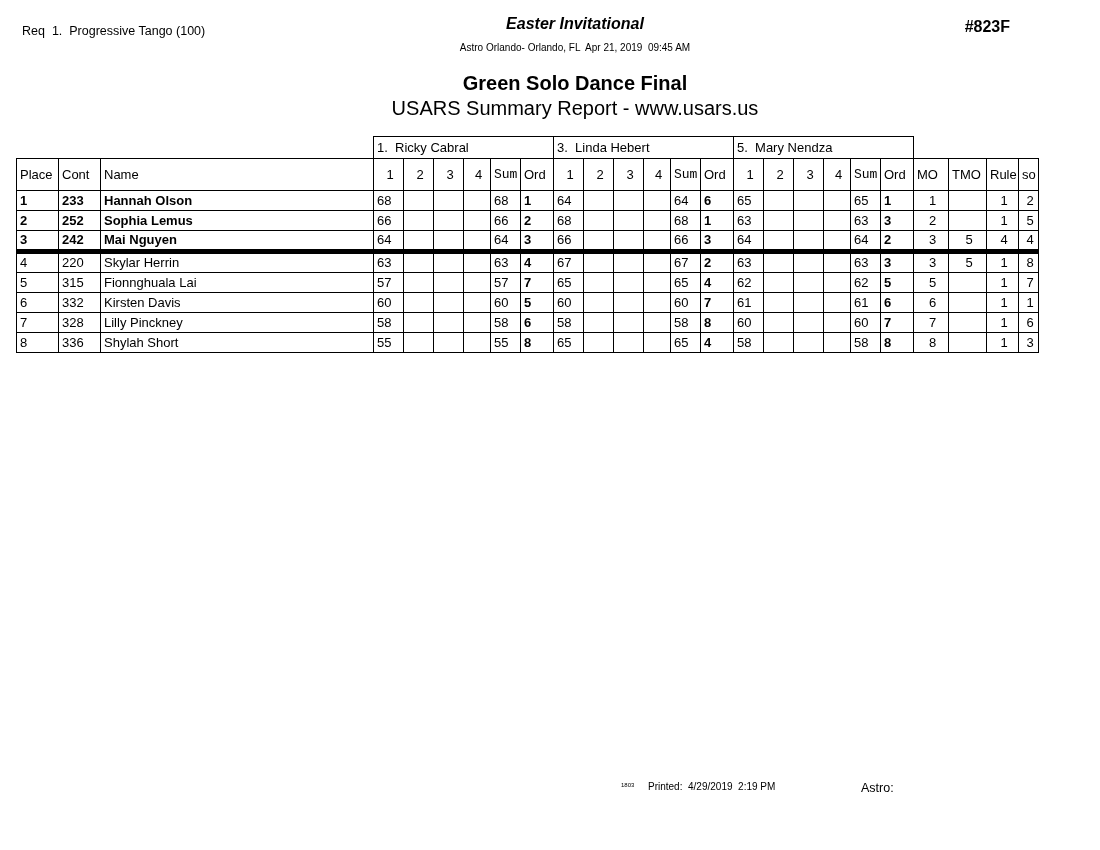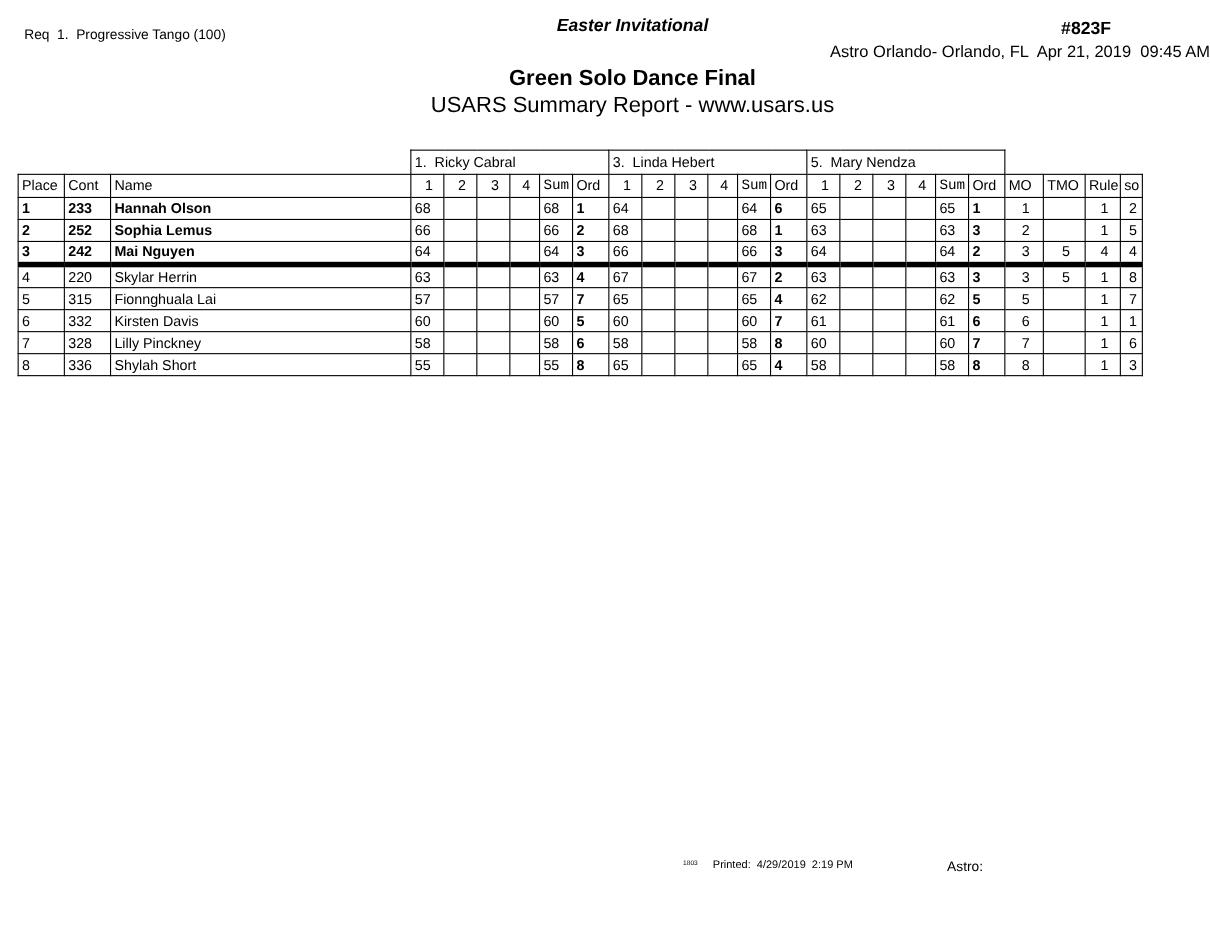--- a/index.html
+++ b/index.html
@@ -5,36 +5,36 @@
   * { box-sizing: border-box; }
   html, body { margin: 0; padding: 0; background: #ffffff; }
   .page {
     position: relative; width: 1100px; height: 850px; background: #ffffff;
     font-family: "Liberation Sans", sans-serif; color: #000000; overflow: hidden;
   }
   .req-label { position: absolute; left: 22px; top: 24px; font-size: 12.5px; white-space: pre; }
   .event-code { position: absolute; right: 90px; top: 18px; font-size: 16px; font-weight: bold; }
   .center-header { position: absolute; left: 50px; top: 14px; width: 1050px; text-align: center; }
   .event-title   { font-size: 16px; font-weight: bold; line-height: 19px; white-space: pre; font-style: italic; }
-  .venue-line    { font-size: 15px; line-height: 18px; margin-top: 6px; white-space: pre; text-align: right; }
-  .division-title{ font-size: 20px; font-weight: bold; line-height: 23px; margin-top: 3px; white-space: pre; }
+  .venue-line    { font-size: 10px; line-height: 18px; margin-top: 6px; white-space: pre; }
+  .division-title{ font-size: 20px; font-weight: bold; line-height: 23px; margin-top: 15px; white-space: pre; }
   .report-title  { font-size: 20px; line-height: 20px; margin-top: 3px; white-space: pre; }
 
   table.results {
     position: absolute; left: 16px; top: 136px;
     border-collapse: collapse; table-layout: fixed;
   }
   table.results td {
     border: 1px solid #000; height: 20px; padding: 0 0 0 3px;
     font-size: 13px; line-height: 18px; white-space: pre; overflow: hidden;
   }
   tr.judge-row td { height: 22px; }
   tr.judge-row td.nb { border: none; background: transparent; }
   td.judge-box { font-size: 12.5px; padding-left: 5px; }
-  tr.col-header-row td { height: 21px; }
+  tr.col-header-row td { height: 32px; }
   td.h-left  { padding-left: 4px; }
   td.h-sub   { text-align: center; padding-left: 0; }
   td.h-sum   { padding-left: 2px; font-family: Liberation Mono, monospace; }
   td.h-right { padding-left: 3px; }
   td.c-ord {
     border-left: 3px solid #000; border-right: 3px solid #000;
     text-align: left; padding-left: 0; font-weight: bold;
   }
   td.h-ord { font-weight: normal; }
   td.c-place { padding-left: 8px; }

